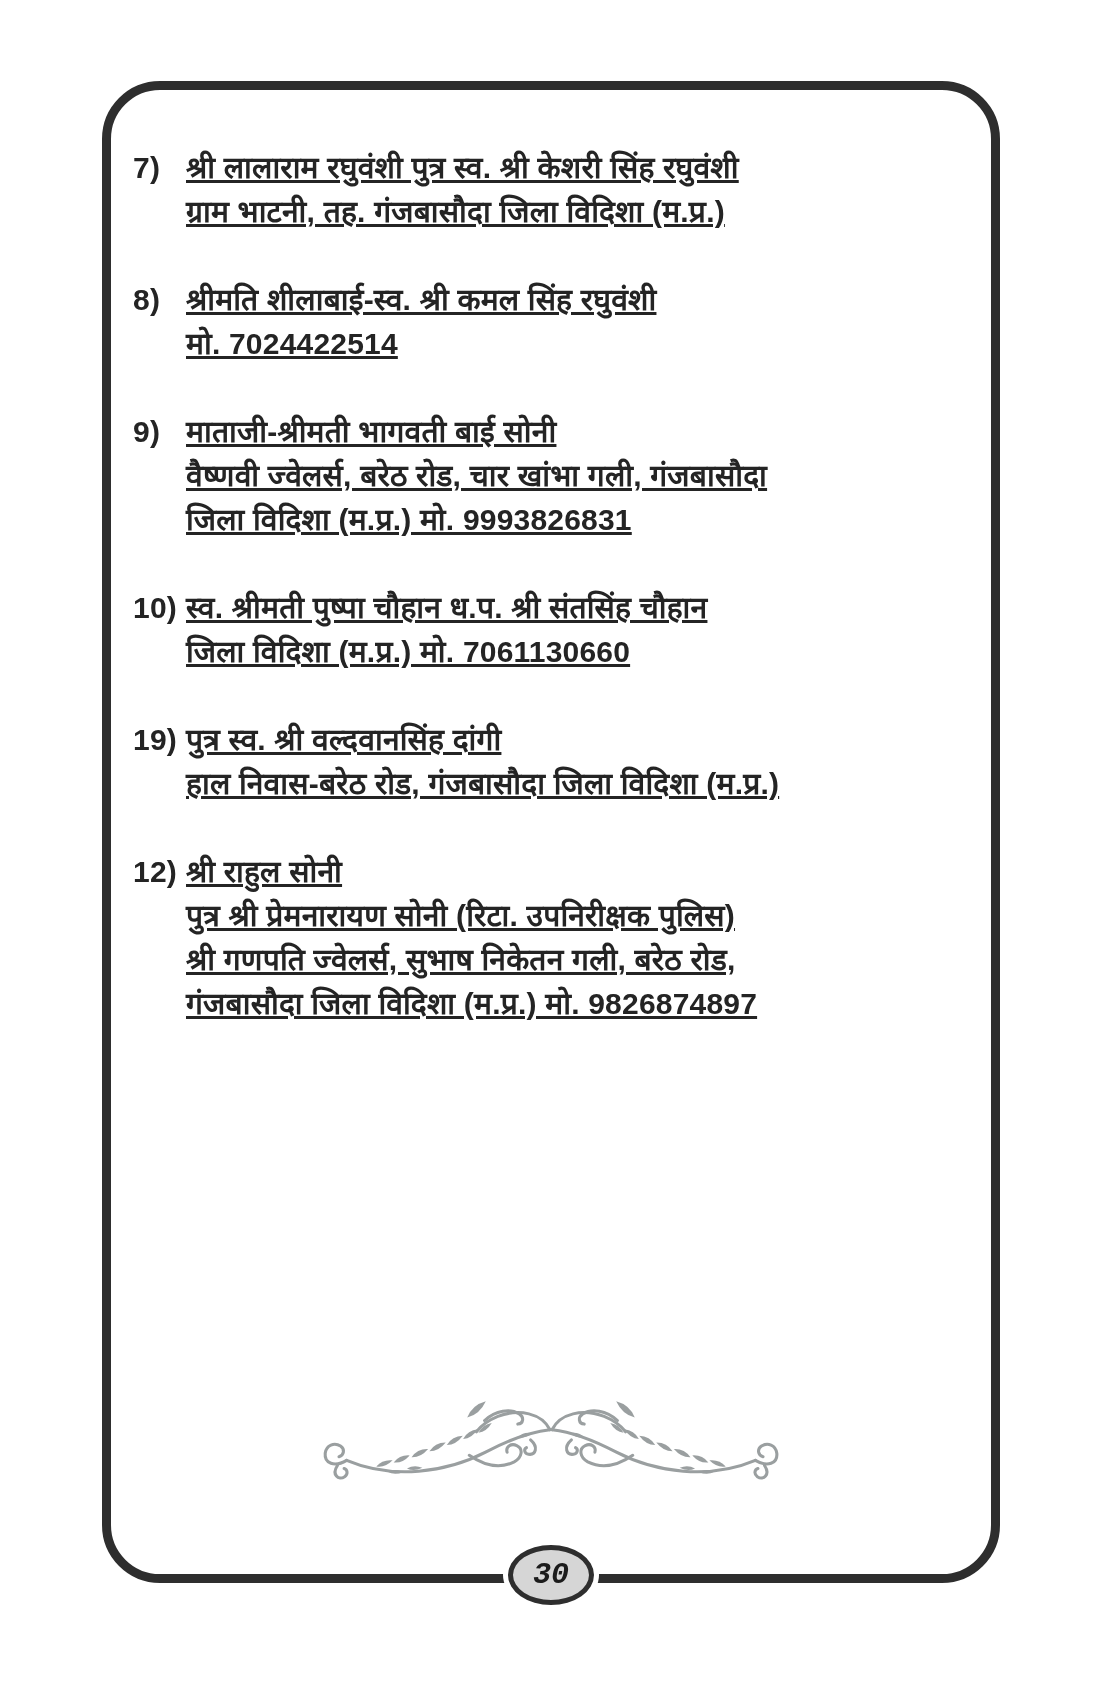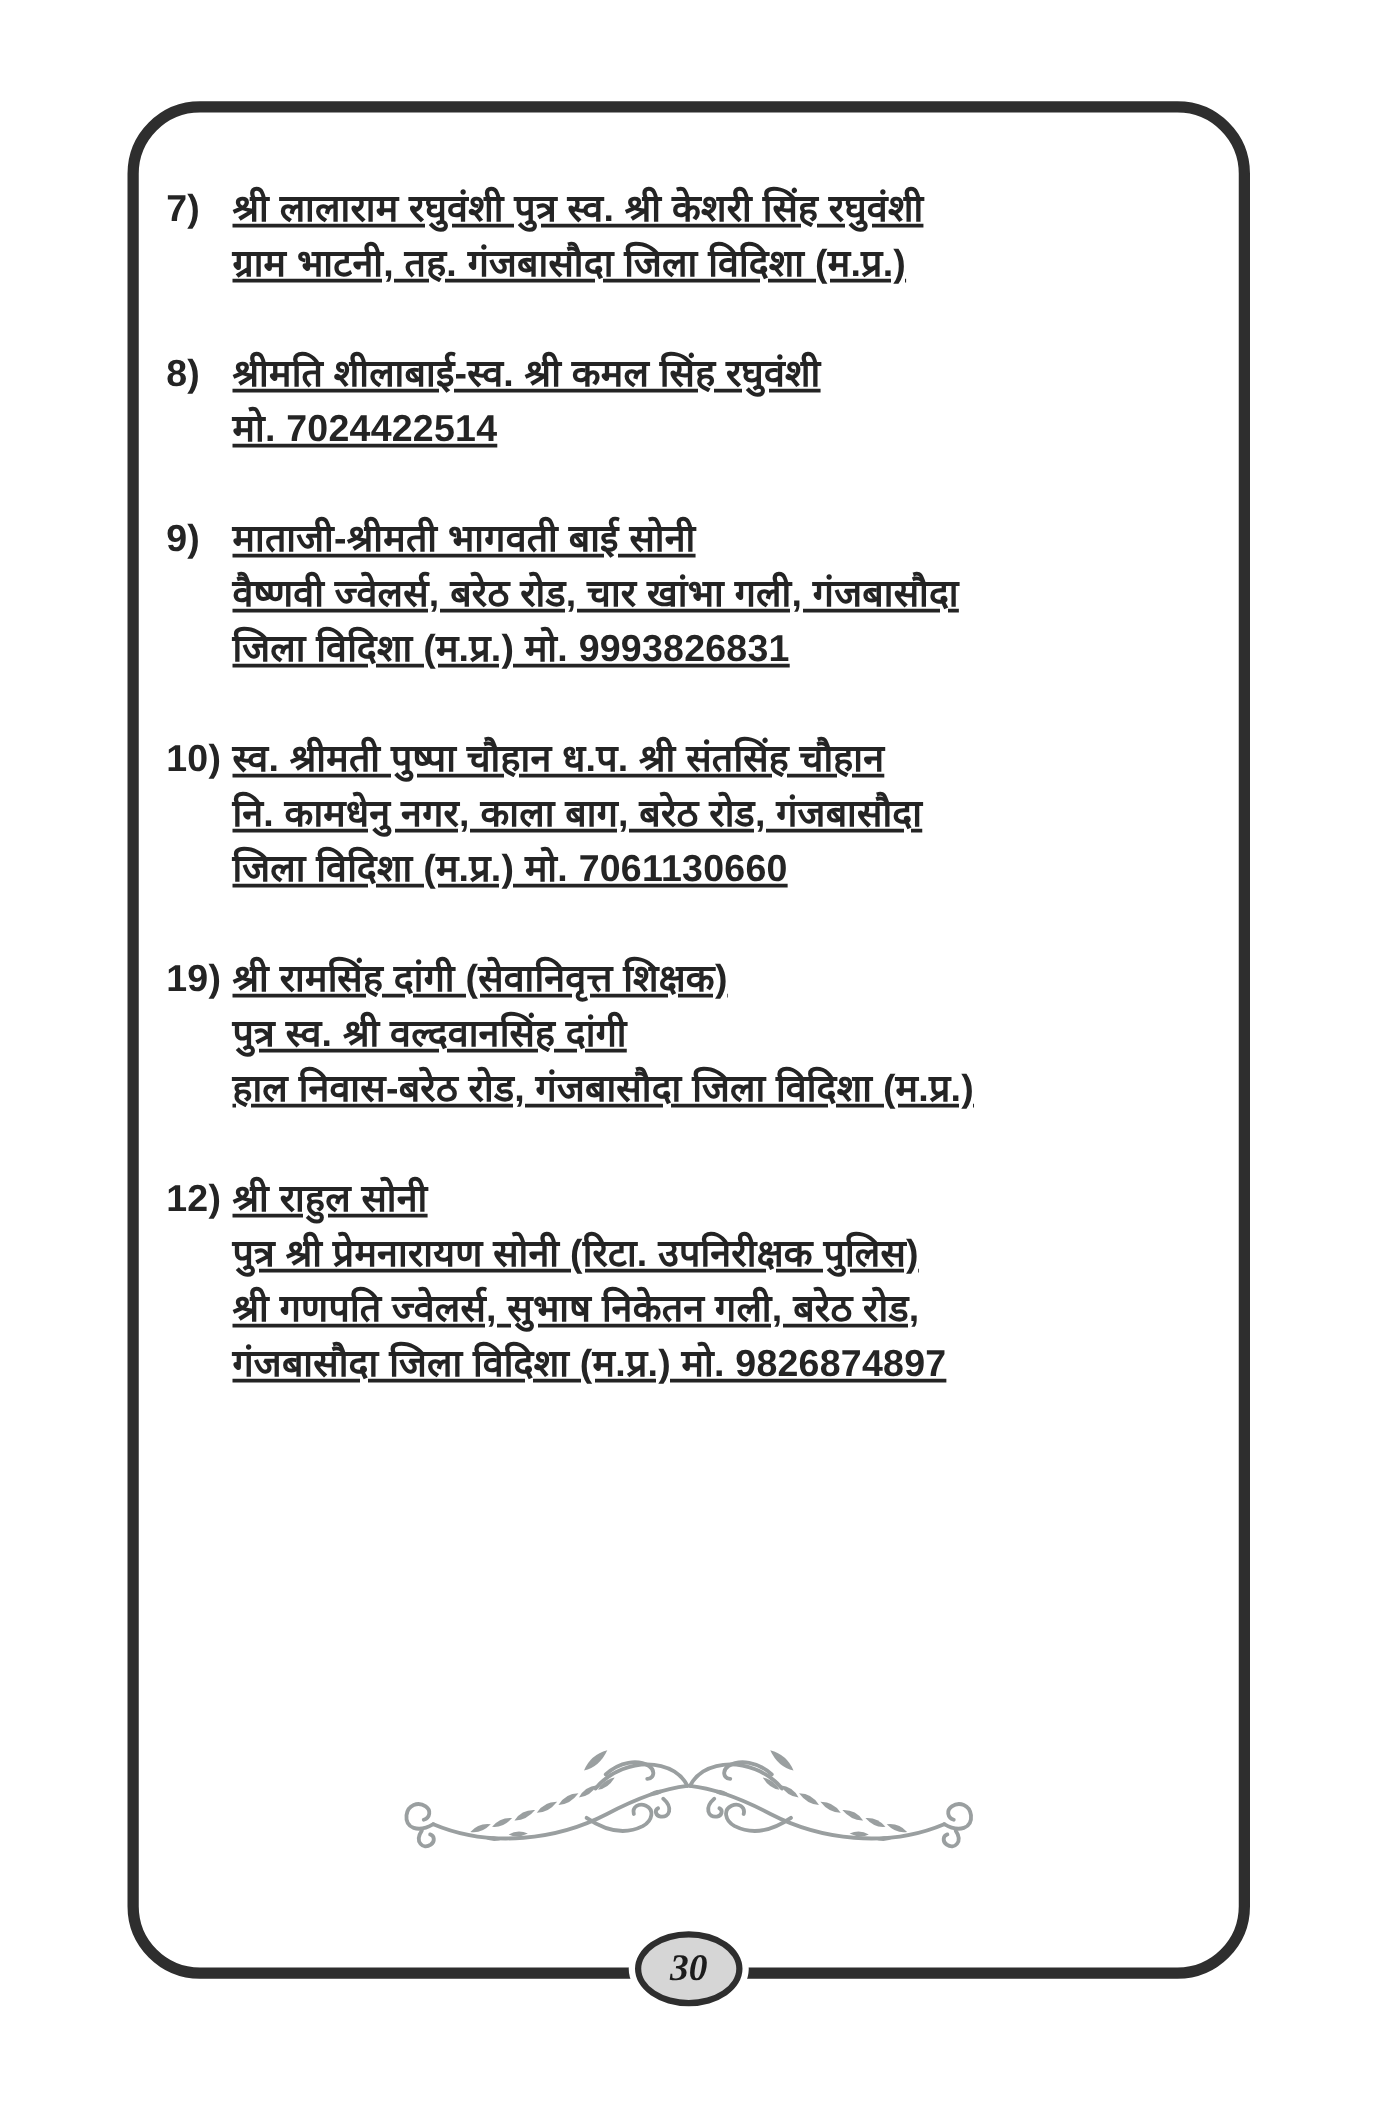--- a/index.html
+++ b/index.html
@@ -26,21 +26,21 @@
   .ornament {
     position:absolute; bottom:84px; left:50%;
     transform:translateX(-50%);
   }
   .page-badge {
     position:absolute; bottom:-31px; left:50%; transform:translateX(-50%);
     width:76px; height:50px;
     background:#d6d6d6; border:5px solid #2e2e2e; border-radius:50%;
     box-shadow:0 0 0 5px #ffffff;
     display:flex; align-items:center; justify-content:center;
-    font-family:Liberation Serif, serif;
+    font-family:Liberation Mono, monospace;
     font-style:italic; font-weight:bold; font-size:30px; color:#1c1c1c;
   }
 </style>
 </head>
 <body>
 
 <div class="frame">
   <div class="content">
 
     <div class="entry">
@@ -65,29 +65,27 @@
         <div class="line">माताजी-श्रीमती भागवती बाई सोनी</div>
         <div class="line">वैष्णवी ज्वेलर्स, बरेठ रोड, चार खांभा गली, गंजबासौदा</div>
         <div class="line">जिला विदिशा (म.प्र.) मो. 9993826831</div>
       </div>
     </div>
 
     <div class="entry">
       <div class="entry-num">10)</div>
       <div class="entry-lines">
         <div class="line">स्व. श्रीमती पुष्पा चौहान ध.प. श्री संतसिंह चौहान</div>
-        <div class="line">नि. कामधेनु नगर, काला बाग, बरेठ रोड, गंजबासौदा</div>
         <div class="line">जिला विदिशा (म.प्र.) मो. 7061130660</div>
       </div>
     </div>
 
     <div class="entry">
       <div class="entry-num">19)</div>
       <div class="entry-lines">
-        <div class="line">श्री रामसिंह दांगी (सेवानिवृत्त शिक्षक)</div>
         <div class="line">पुत्र स्व. श्री वल्दवानसिंह दांगी</div>
         <div class="line">हाल निवास-बरेठ रोड, गंजबासौदा जिला विदिशा (म.प्र.)</div>
       </div>
     </div>
 
     <div class="entry">
       <div class="entry-num">12)</div>
       <div class="entry-lines">
         <div class="line">श्री राहुल सोनी</div>
         <div class="line">पुत्र श्री प्रेमनारायण सोनी (रिटा. उपनिरीक्षक पुलिस)</div>

